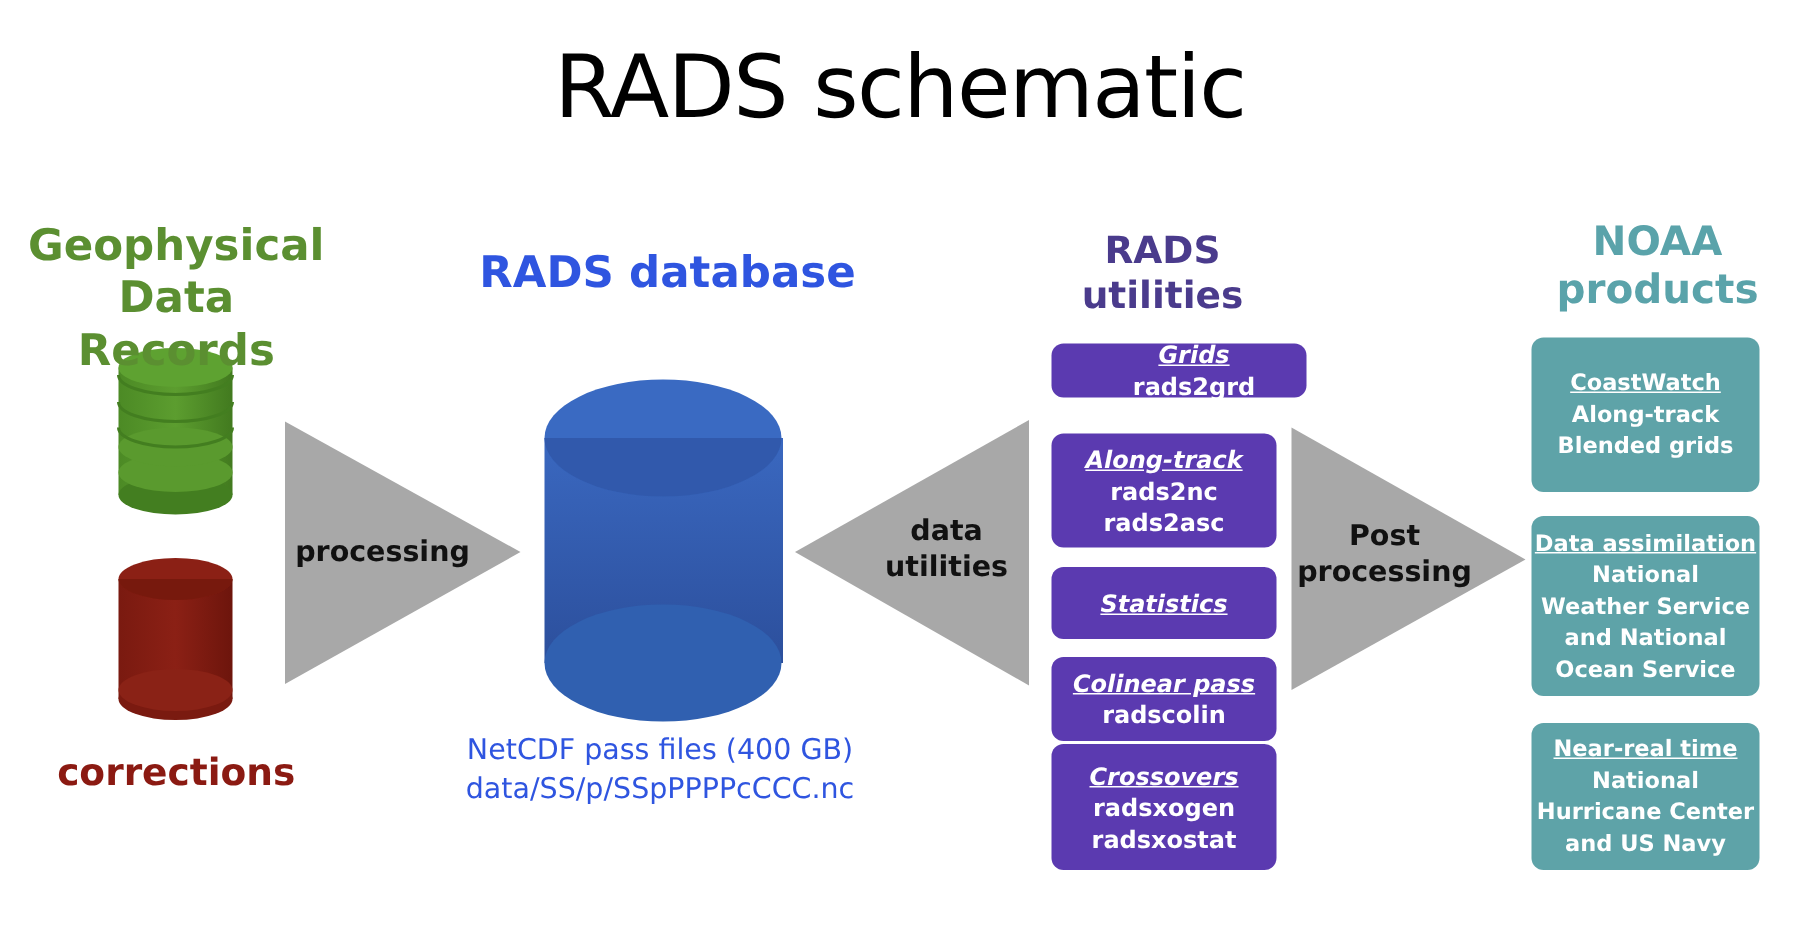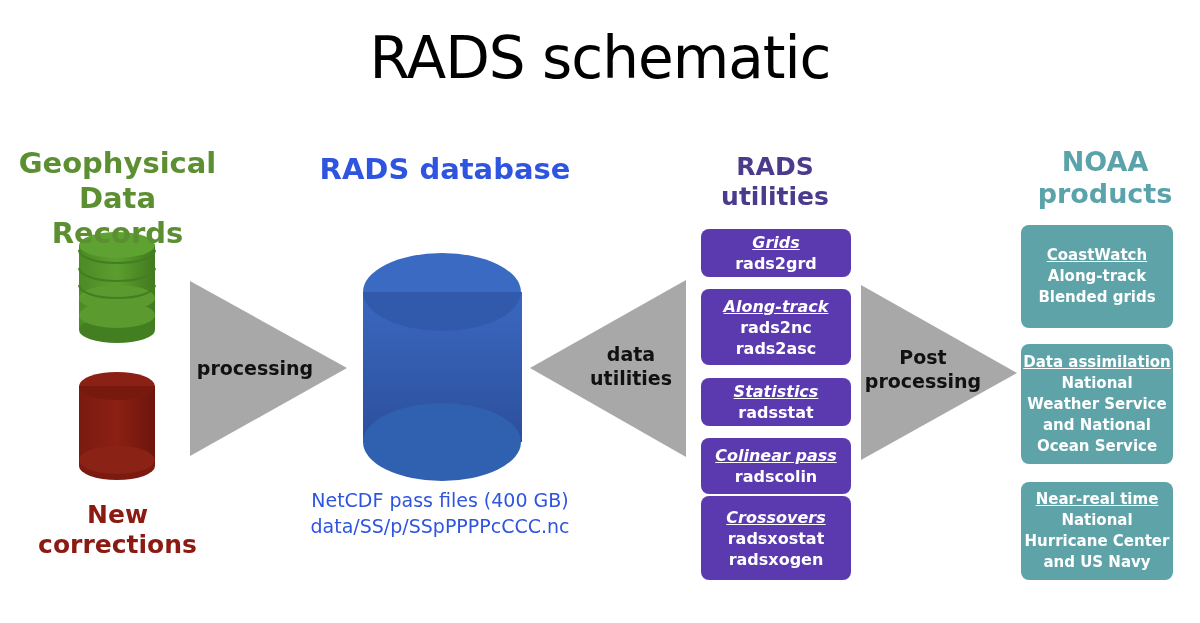--- a/index.html
+++ b/index.html
@@ -75,27 +75,26 @@
 </svg>
 
 <div class="abs title">RADS schematic</div>
 
 <div class="abs hdr green" style="left:10px;top:146px;width:215px;font-size:29px;">
   <div>Geophysical</div>
   <div>Data Records</div>
 </div>
 
 <div class="abs hdr red" style="left:15px;top:500px;width:205px;font-size:25px;">
-  <div>New</div>
   <div>corrections</div>
 </div>
 
 <div class="abs arrowlbl" style="left:190px;top:357px;width:130px;">processing</div>
 
-<div class="abs hdr blue" style="left:300px;top:152px;width:290px;font-size:29px;">
+<div class="abs hdr blue" style="left:300px;top:164px;width:290px;font-size:29px;">
   <span>RADS</span>
   <span>database</span>
 </div>
 
 <div class="abs blue" style="left:270px;top:487px;width:340px;text-align:center;font-size:19px;line-height:26px;">
   <div>NetCDF pass files (400 GB)</div>
   <div>data/SS/p/SSpPPPPcCCC.nc</div>
 </div>
 
 <div class="abs arrowlbl" style="left:576px;top:343px;width:110px;">
@@ -106,41 +105,40 @@
 <div class="abs arrowlbl" style="left:858px;top:346px;width:130px;">
   <div>Post</div>
   <div>processing</div>
 </div>
 
 <div class="abs hdr purple" style="left:690px;top:152px;width:170px;font-size:25px;">
   <div>RADS</div>
   <div>utilities</div>
 </div>
 
-<div class="box pbox" style="top:229px;height:48px;">
+<div class="box pbox" style="top:229px;height:36px;padding-left:20px;">
   <div class="h">Grids</div>
   <div>rads2grd</div>
 </div>
 <div class="box pbox" style="top:289px;height:76px;">
   <div class="h">Along-track</div>
   <div>rads2nc</div>
   <div>rads2asc</div>
 </div>
 <div class="box pbox" style="top:378px;height:48px;">
   <div class="h">Statistics</div>
-  <div>radsstat</div>
 </div>
 <div class="box pbox" style="top:438px;height:56px;">
   <div class="h">Colinear pass</div>
   <div>radscolin</div>
 </div>
 <div class="box pbox" style="top:496px;height:84px;text-align:center;">
   <div class="h">Crossovers</div>
+  <div>radsxogen</div>
   <div>radsxostat</div>
-  <div>radsxogen</div>
 </div>
 
 <div class="abs hdr teal" style="left:1010px;top:146px;width:190px;font-size:27px;">
   <div>NOAA</div>
   <div>products</div>
 </div>
 
 <div class="box tbox" style="top:225px;height:103px;">
   <div class="h">CoastWatch</div>
   <div>Along-track</div>

